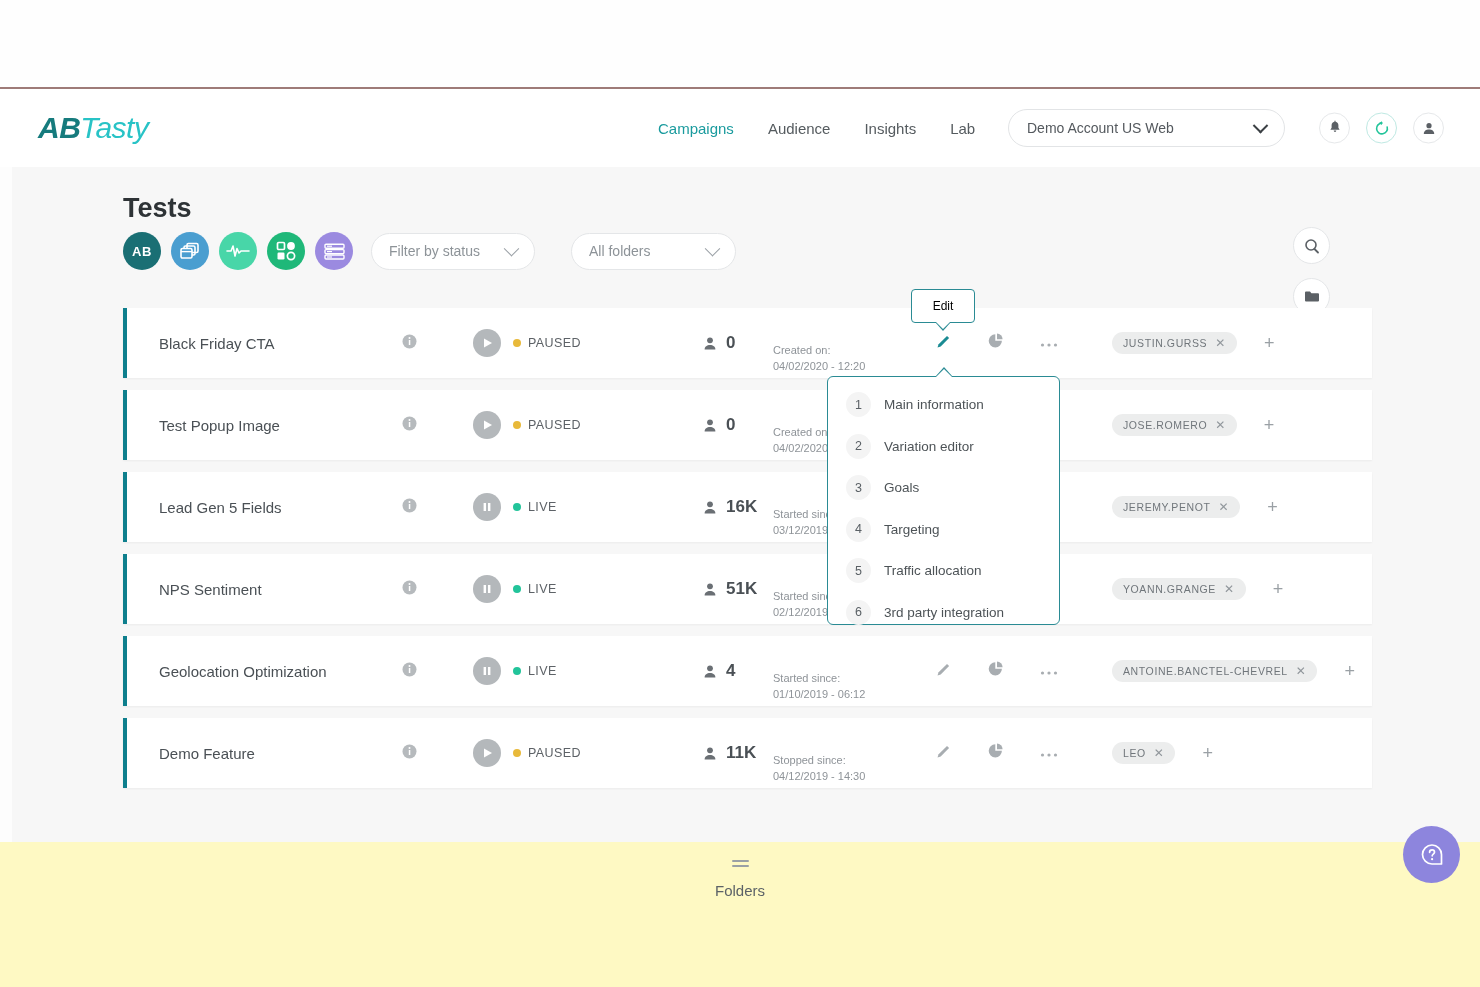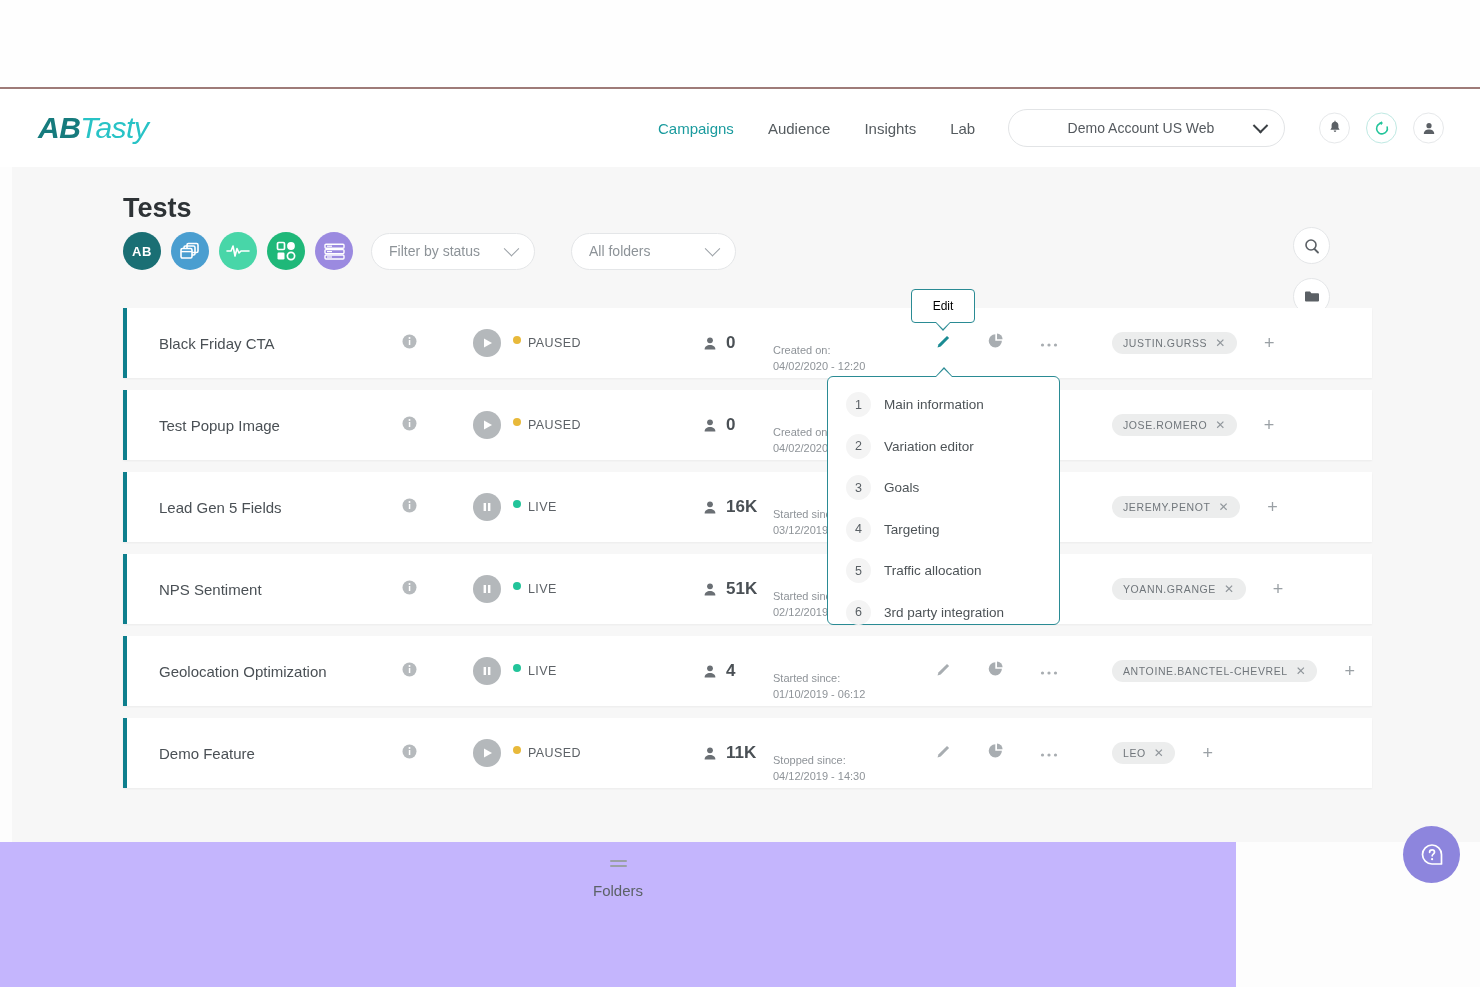--- a/index.html
+++ b/index.html
@@ -37,21 +37,21 @@
   .nav { position: absolute; left: 658px; top: 50%; transform: translateY(-50%);
          display: flex; gap: 34px; align-items: center; }
   .nav a { font-size: 15px; color: #555b5f; text-decoration: none; }
   .nav a.active { color: #1a9b9e; }
 
   .acct-select {
     position: absolute; left: 1008px; top: 50%; transform: translateY(-50%);
     width: 277px; height: 38px; border: 1px solid #e2e4e6; border-radius: 19px;
     background: #fff; display: flex; align-items: center; padding: 0 18px;
   }
-  .acct-select .acct-label { font-size: 14px; color: #54595e; flex: 1; text-align: center; }
+  .acct-select .acct-label { font-size: 14px; color: #54595e; flex: 1; }
   .chev { width: 11px; height: 11px; border-right: 2px solid #3b4044; border-bottom: 2px solid #3b4044;
           transform: rotate(45deg) translate(-2px,-2px); }
   .chev.light { border-color: #9aa0a6; border-width: 1.6px; }
 
   .hdr-icons { position: absolute; right: 36px; top: 50%; transform: translateY(-50%);
                display: flex; gap: 16px; align-items: center; }
   .round-btn {
     width: 31px; height: 31px; border-radius: 50%; border: 1px solid #e6e8ea;
     background: #fff; display: flex; align-items: center; justify-content: center;
   }
@@ -96,21 +96,21 @@
   .rows { position: absolute; left: 111px; top: 141px; width: 1249px; }
   .row {
     position: relative; height: 70px; background: #fff; margin-bottom: 12px;
     border-left: 4px solid #0e7f8d; display: flex; align-items: center;
     box-shadow: 0 1px 2px rgba(0,0,0,0.05);
   }
   .row-name { position: absolute; left: 32px; font-size: 15px; font-weight: normal; color: #4a5055; }
   .info-i { position: absolute; left: 275px; }
   .ctrl-btn { position: absolute; left: 346px; width: 28px; height: 28px; border-radius: 50%;
               background: #b4b8bb; display: flex; align-items: center; justify-content: center; }
-  .status { position: absolute; left: 386px; display: flex; align-items: flex-start; gap: 7px; }
+  .status { position: absolute; left: 386px; display: flex; align-items: center; gap: 7px; }
   .dot { width: 8px; height: 8px; border-radius: 50%; }
   .dot.paused { background: #e8b93a; }
   .dot.live { background: #22c49a; }
   .status-txt { font-size: 12.5px; color: #5d6267; letter-spacing: .4px; }
   .visitors { position: absolute; left: 576px; display: flex; align-items: center; gap: 9px; }
   .vis-count { font-size: 17px; font-weight: bold; color: #4a5055; }
   .dates { position: absolute; left: 646px; font-size: 11px; color: #8e9398; line-height: 1.45; margin-top: 31px; }
   .actions { position: absolute; left: 808px; display: flex; align-items: center; gap: 36px; }
   .act-ico { cursor: pointer; }
   .tags { position: absolute; left: 985px; display: flex; align-items: center; gap: 27px; }
@@ -150,21 +150,21 @@
   .dd-item { display: flex; align-items: center; gap: 13px; height: 41.5px; padding: 0 18px; cursor: pointer; }
   .dd-num {
     width: 25px; height: 25px; border-radius: 50%; background: #f4f4f4;
     display: flex; align-items: center; justify-content: center;
     font-size: 12.5px; color: #5a6065; flex: none;
   }
   .dd-label { font-size: 13.5px; color: #4d5357; }
 
   
   .footer {
-    position: absolute; top: 842px; left: 0; width: 1236px; height: 145px; background: #c4b5fd;
+    position: absolute; top: 842px; left: 0; width: 1480px; height: 145px; background: #fef9c3;
   }
   .folders-tab {
     position: absolute; left: 0; right: 0; top: 14px; text-align: center;
   }
   .grip { display: inline-block; width: 17px; }
   .grip i { display: block; height: 2px; background: #9aa0a5; margin: 3px 0; border-radius: 1px; }
   .folders-label { font-size: 15px; color: #5c6267; margin-top: 8px; }
 
   .help-btn {
     position: absolute; left: 1403px; top: 826px; width: 57px; height: 57px;

